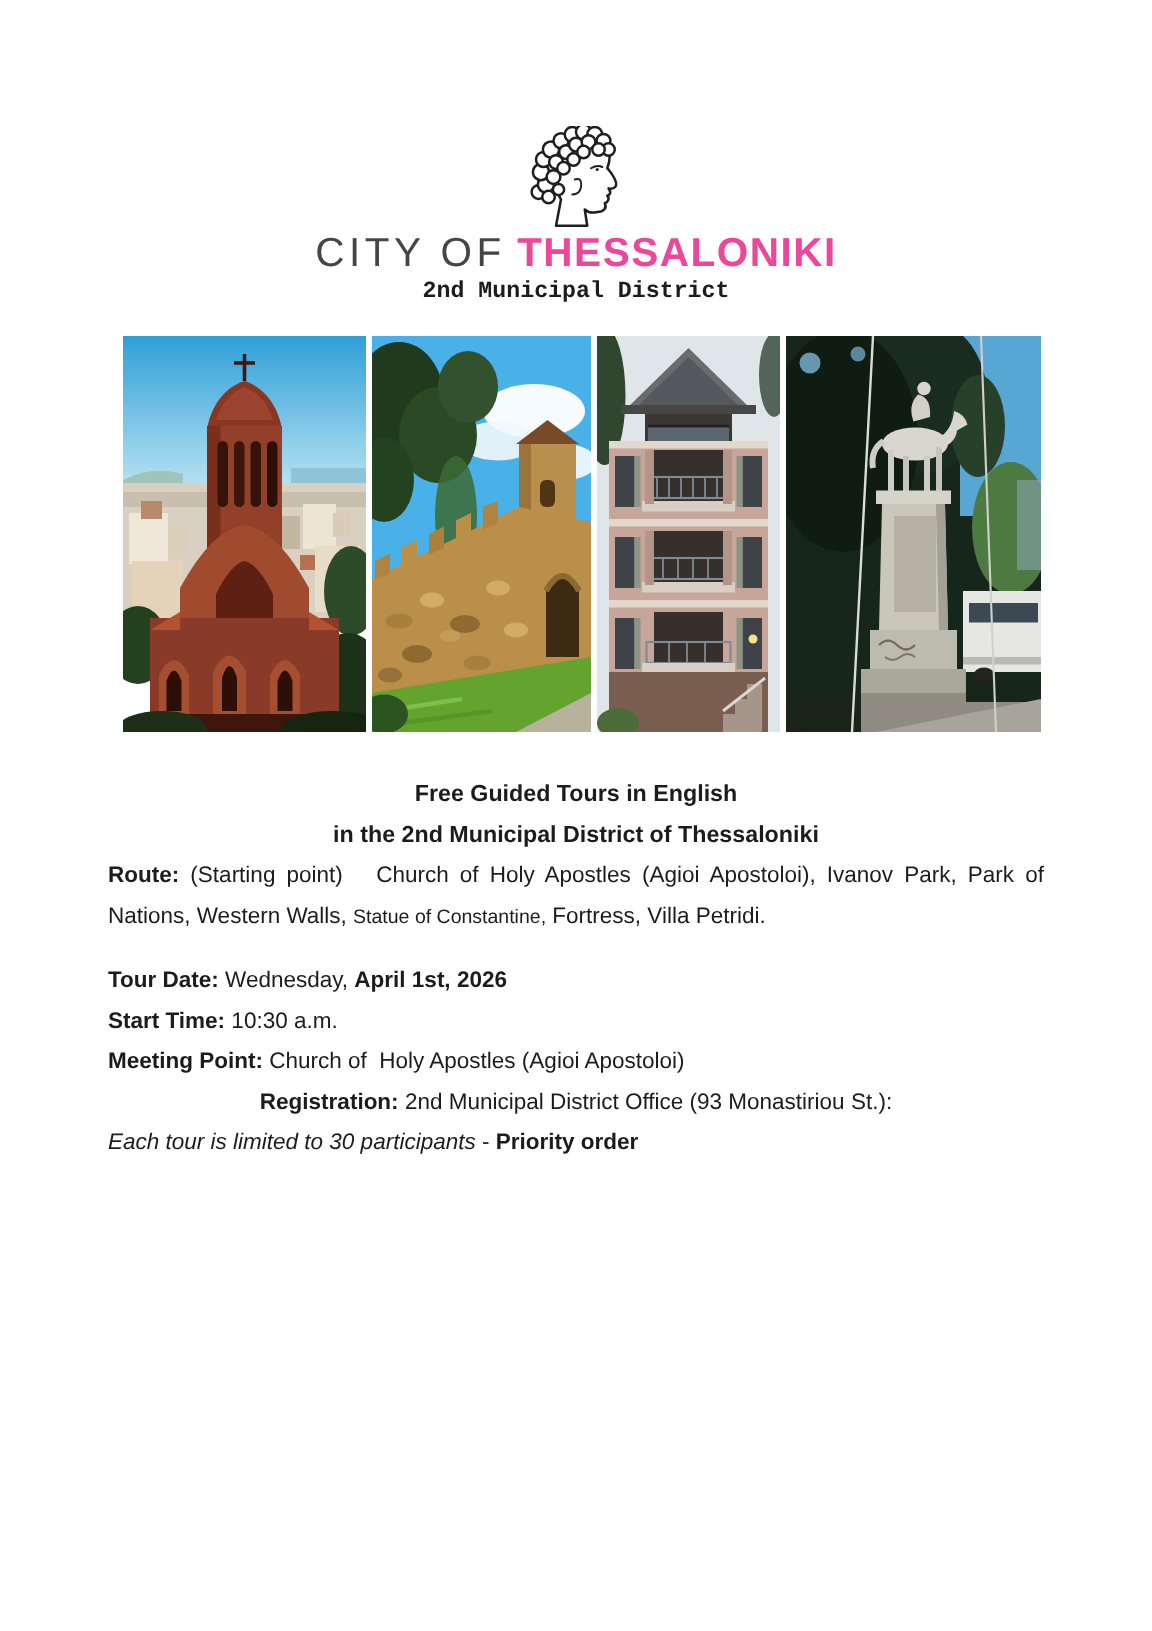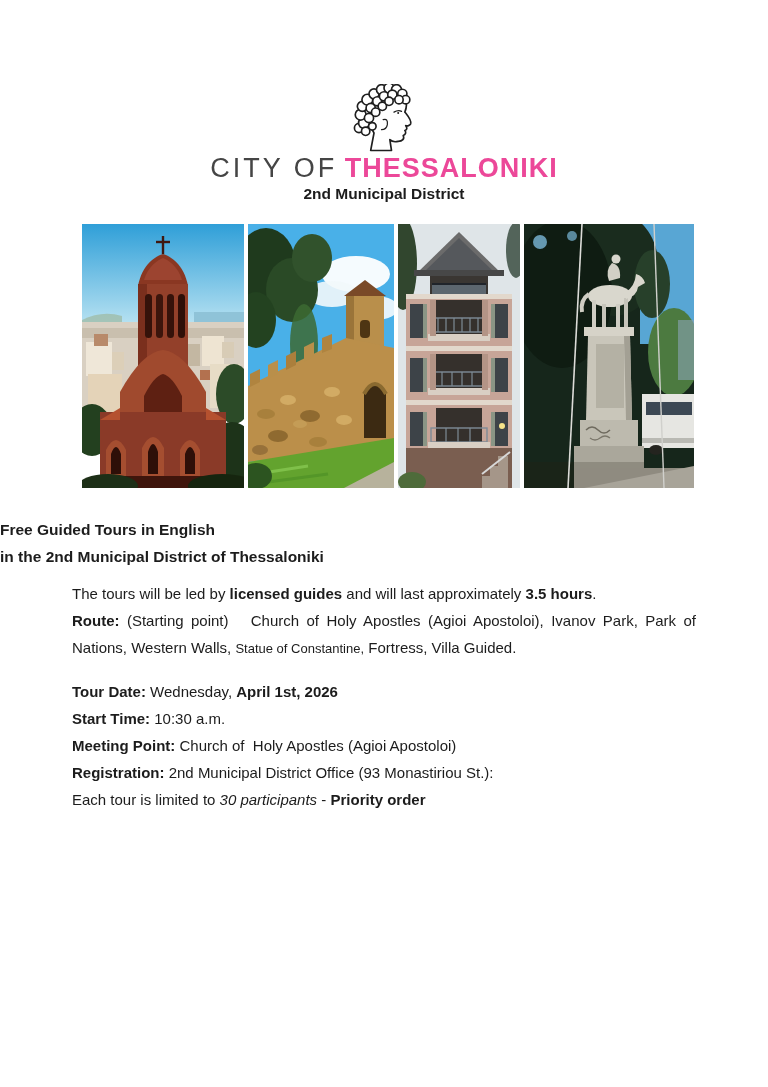--- a/index.html
+++ b/index.html
@@ -6,43 +6,43 @@
   .page{
     position:relative;width:768px;height:1087px;background:#ffffff;overflow:hidden;
     font-family:"Liberation Sans","DejaVu Sans",sans-serif;color:#1c1c1c;
   }
   
   .logo{padding-top:84px;text-align:center;}
   .logo-head{display:block;margin:0 auto;width:100px;height:68px;}
   .logo-line1{font-size:27px;line-height:28px;margin-top:2px;white-space:nowrap;}
   .logo-line1 .lite{font-weight:400;color:#454545;letter-spacing:3px;margin-top:10px;}
   .logo-line1 .heavy{font-weight:700;color:#ec4899;letter-spacing:1px;}
-  .logo-line2{font-size:15.5px;font-weight:700;margin-top:3px;}
+  .logo-line2{font-size:15.5px;font-weight:700;margin-top:3px;font-family:Liberation Mono, monospace;}
   
   .photos{display:flex;gap:4px;margin:21px 0 0 82px;height:264px;}
   .photos figure{margin:0;padding:0;height:264px;overflow:hidden;}
   .photos svg{display:block;width:100%;height:100%;}
   .ph1{width:162px;} .ph2{width:146px;} .ph3{width:122px;} .ph4{width:170px;}
   
-  .title{margin:28px 0 10px;text-align:left;font-size:15.5px;font-weight:700;line-height:27px;}
+  .title{margin:28px 0 0;text-align:center;font-size:15.5px;font-weight:700;line-height:27px;}
   .content{margin-left:72px;width:624px;font-size:15px;line-height:27px;}
   .content p{margin:0;}
   .just{text-align:justify;}
   .intro{margin-top:20px;}
   .tours{margin-top:8px;}
   b{font-weight:700;}
   .small-run{font-size:13px;}
   .details{margin-top:16px;}
-  .reg{margin-top:12px;}
+  .reg{margin-top:12px;text-align:center;}
   ul.bullets{list-style:none;margin:0;padding:0;}
   ul.bullets li{position:relative;margin:0;}
   ul.bullets li.mt{margin-top:10px;}
   ul.bullets li::before{content:"\2022";position:absolute;left:-25px;top:0;font-size:15px;color:#1c1c1c;}
   .footer-note{margin-top:10px;}
-  .it{text-align:center;}
+  .it{font-style:italic;text-align:center;}
   .bi{font-style:italic;font-weight:400;}
 </style>
 </head>
 <body>
 
 <div class="page">
 
   <header class="logo">
     <svg class="logo-head" viewBox="0 0 120 80" aria-hidden="true">
       <g stroke="#1f1f1f" fill="#ffffff" stroke-width="2" stroke-linecap="round" stroke-linejoin="round">
@@ -308,23 +308,22 @@
   </div>
 
   <h1 class="title">
     <span>Free Guided Tours in English</span><br>
     <span>in the 2nd Municipal District of Thessaloniki</span>
   </h1>
 
   <div class="content">
 
 
-    <p class="tours"><span>The tours will be led by </span><b>licensed guides</b><span> and will last approximately </span><b>3.5 hours</b><span>.</span></p>
-
-    <p class="just"><b>Route:</b><span> (Starting point) &nbsp;&nbsp;Church of Holy Apostles (Agioi Apostoloi), Ivanov Park, Park of Nations, Western Walls, </span><span class="small-run">Statue of Constantine,</span><span> Fortress, Villa Guided.</span></p>
+
+    <p class="just"><b>Route:</b><span> (Starting point) &nbsp;&nbsp;Church of Holy Apostles (Agioi Apostoloi), Ivanov Park, Park of Nations, Western Walls, </span><span class="small-run">Statue of Constantine,</span><span> Fortress, Villa Petridi.</span></p>
 
     <div class="details">
       <p><b>Tour Date:</b><span> Wednesday, </span><b>April 1st, 2026</b></p>
       <p><b>Start Time:</b><span> 10:30 a.m.</span></p>
       <p><b>Meeting Point:</b><span> Church of &nbsp;Holy Apostles (Agioi Apostoloi)</span></p>
     </div>
 
     <p class="reg"><b>Registration:</b><span> 2nd Municipal District Office (93 Monastiriou St.):</span></p>
 
 

